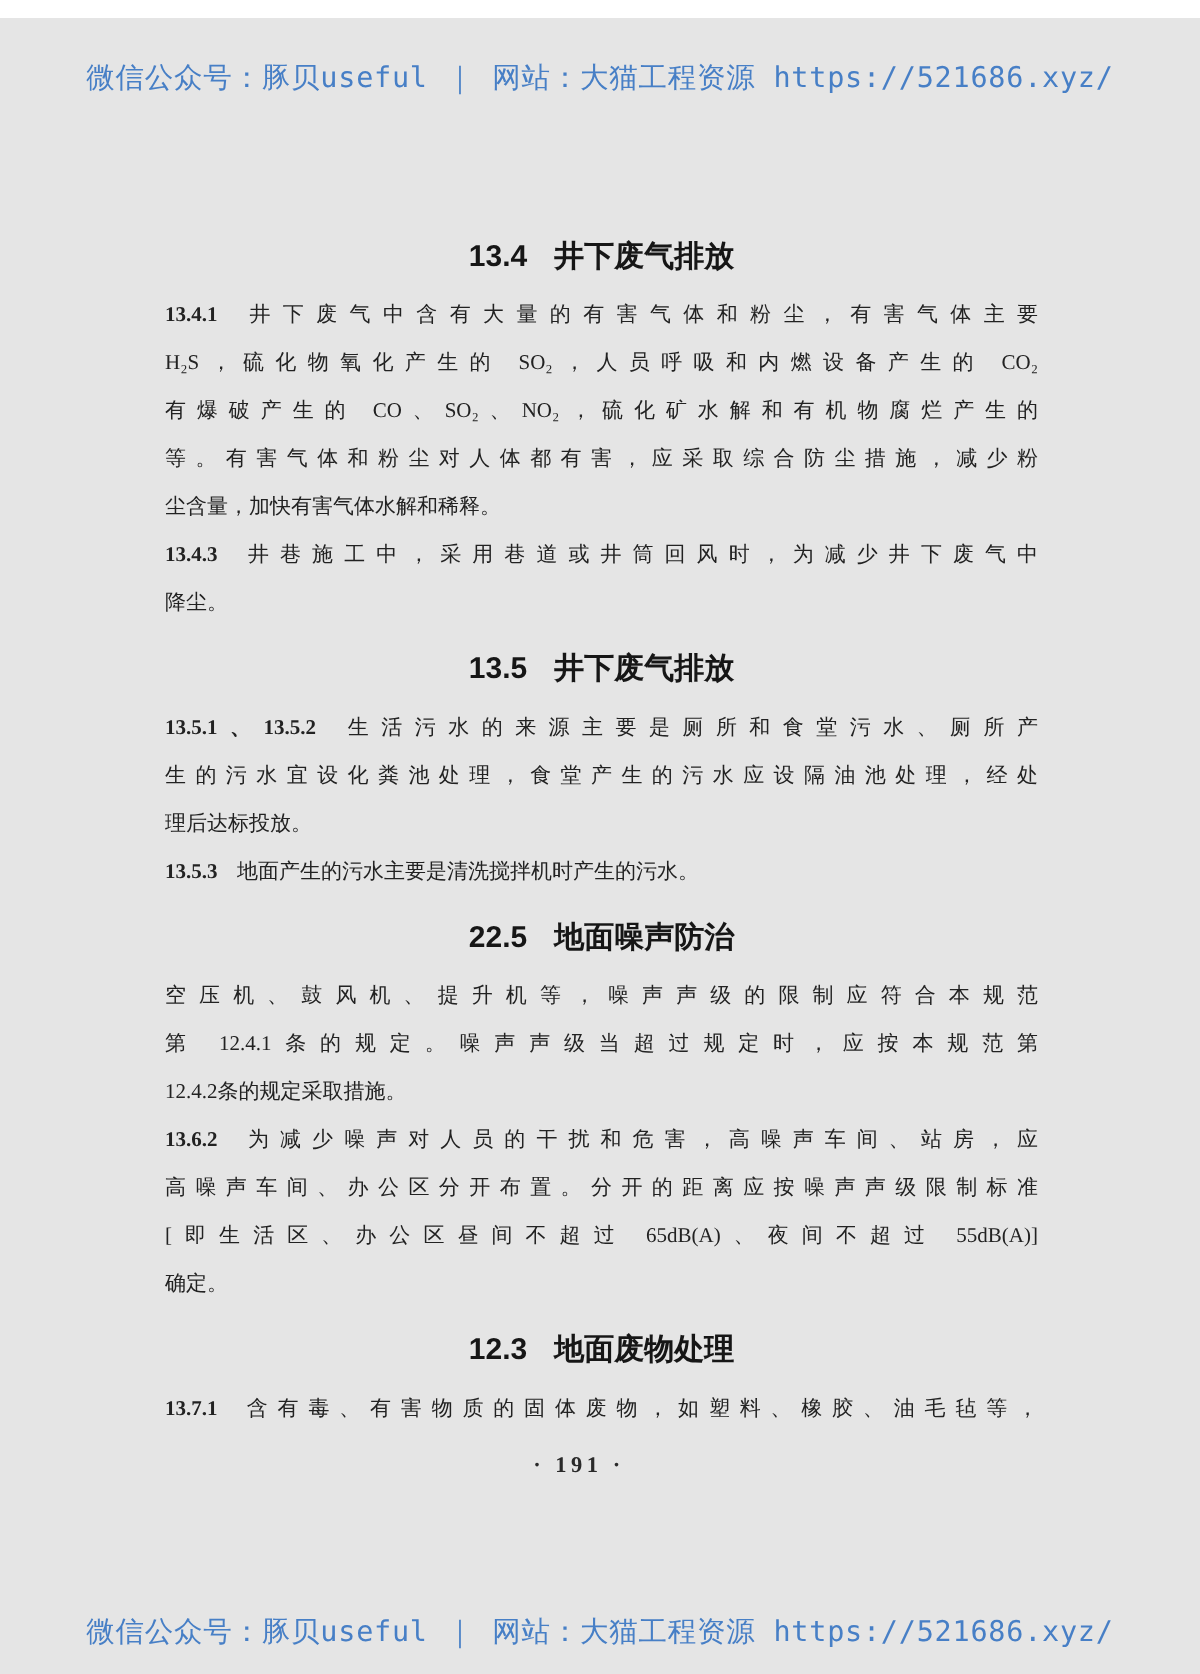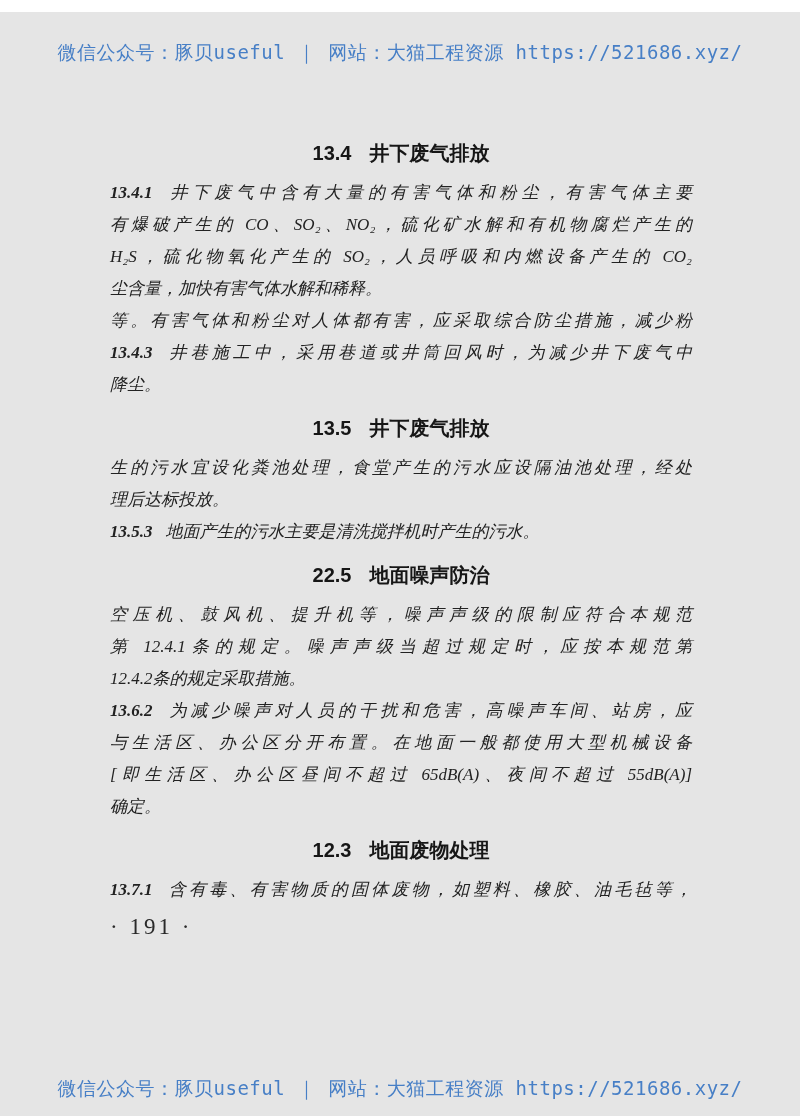--- a/index.html
+++ b/index.html
@@ -22,95 +22,98 @@
     font-size: 19px;
     line-height: 28px;
     letter-spacing: 0.5px;
     color: var(--wm, #477fc6);
     white-space: nowrap;
   }
   .watermark.top { top: 26px; }
   .watermark.bottom { bottom: 26px; }
   .content {
     position: absolute;
-    top: 126px;
+    top: 144px;
     left: 110px;
     width: 582px;
   }
   .sec-heading {
     margin: 12px 0 9px 0;
     text-align: center;
     font-family: "Liberation Sans", "DejaVu Sans", sans-serif;
     font-size: 20px;
     font-weight: bold;
     line-height: 30px;
     color: #161616;
   }
   .sec-heading.first { margin-top: 0; }
   .sec-no { margin-right: 18px; }
   .clause { margin: 0; }
   .line {
-    font-size: 17px;
+    font-size: 14px;
     line-height: 32px;
     text-align: justify;
     text-align-last: justify;
     color: #222222;
-    font-style: italic;
   }
   .line.short { text-align-last: left; }
   .clause-no {
     font-weight: bold;
     margin-right: 13px;
     white-space: nowrap;
   }
   .page-number {
     margin-top: 8px;
-    text-align: left;
+    text-align: center;
     padding-right: 30px;
-    font-size: 23px;
+    font-size: 15px;
     line-height: 26px;
     letter-spacing: 3px;
     color: #2a2a2a;
+    font-weight: bold;
   }
 </style>
 </head>
 <body>
 
 <div class="page">
 
   <div class="watermark top">微信公众号：豚贝useful ｜ 网站：大猫工程资源 https://521686.xyz/</div>
 
   <div class="content">
 
     <h2 class="sec-heading first">
       <span class="sec-no">13.4</span><span>井下废气排放</span>
     </h2>
 
     <div class="clause">
       <div class="line">
         <span class="clause-no">13.4.1</span><span>井下废气中含有大量的有害气体和粉尘，有害气体主要</span>
       </div>
+      <div class="line">H₂S，硫化物氧化产生的 SO₂，人员呼吸和内燃设备产生的 CO₂</div>
       <div class="line">有爆破产生的 CO、SO₂、NO₂，硫化矿水解和有机物腐烂产生的</div>
-      <div class="line">H₂S，硫化物氧化产生的 SO₂，人员呼吸和内燃设备产生的 CO₂</div>
+      <div class="line">等。有害气体和粉尘对人体都有害，应采取综合防尘措施，减少粉</div>
       <div class="line short">尘含量，加快有害气体水解和稀释。</div>
-      <div class="line">等。有害气体和粉尘对人体都有害，应采取综合防尘措施，减少粉</div>
     </div>
 
     <div class="clause">
       <div class="line">
         <span class="clause-no">13.4.3</span><span>井巷施工中，采用巷道或井筒回风时，为减少井下废气中</span>
       </div>
       <div class="line short">降尘。</div>
     </div>
 
     <h2 class="sec-heading">
       <span class="sec-no">13.5</span><span>井下废气排放</span>
     </h2>
 
     <div class="clause">
+      <div class="line">
+        <span class="clause-no">13.5.1、13.5.2</span><span>生活污水的来源主要是厕所和食堂污水、厕所产</span>
+      </div>
       <div class="line">生的污水宜设化粪池处理，食堂产生的污水应设隔油池处理，经处</div>
       <div class="line short">理后达标投放。</div>
     </div>
 
     <div class="clause">
       <div class="line short">
         <span class="clause-no">13.5.3</span><span>地面产生的污水主要是清洗搅拌机时产生的污水。</span>
       </div>
     </div>
 
@@ -121,21 +124,21 @@
     <div class="clause">
       <div class="line">空压机、鼓风机、提升机等，噪声声级的限制应符合本规范</div>
       <div class="line">第 12.4.1条的规定。噪声声级当超过规定时，应按本规范第</div>
       <div class="line short">12.4.2条的规定采取措施。</div>
     </div>
 
     <div class="clause">
       <div class="line">
         <span class="clause-no">13.6.2</span><span>为减少噪声对人员的干扰和危害，高噪声车间、站房，应</span>
       </div>
-      <div class="line">与生活区、办公区分开布置。在地面一般都使用大型机械设备</div>
+      <div class="line">高噪声车间、办公区分开布置。分开的距离应按噪声声级限制标准</div>
       <div class="line">[即生活区、办公区昼间不超过 65dB(A)、夜间不超过 55dB(A)]</div>
       <div class="line short">确定。</div>
     </div>
 
     <h2 class="sec-heading">
       <span class="sec-no">12.3</span><span>地面废物处理</span>
     </h2>
 
     <div class="clause">
       <div class="line">

